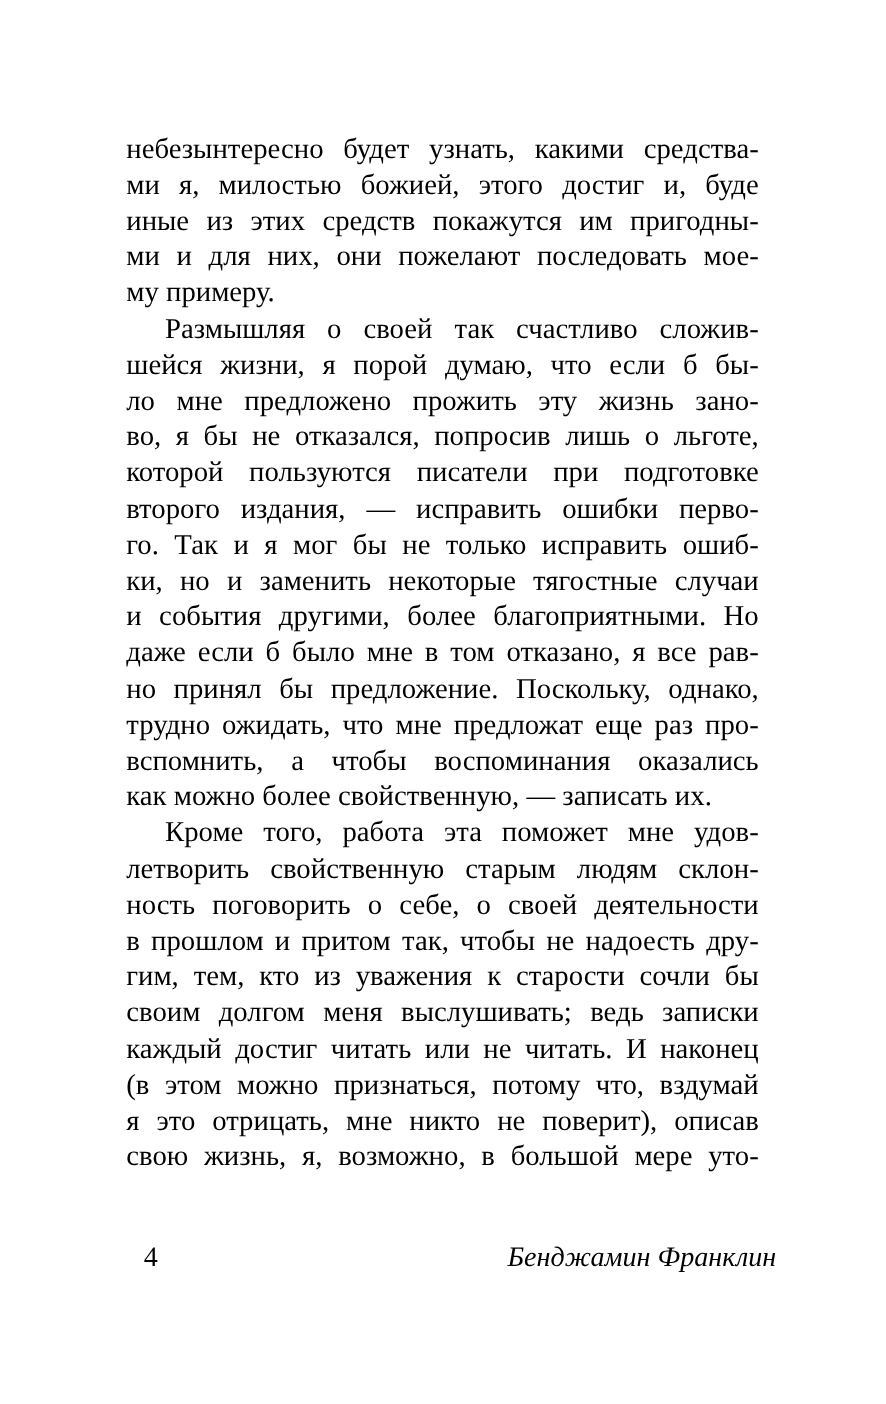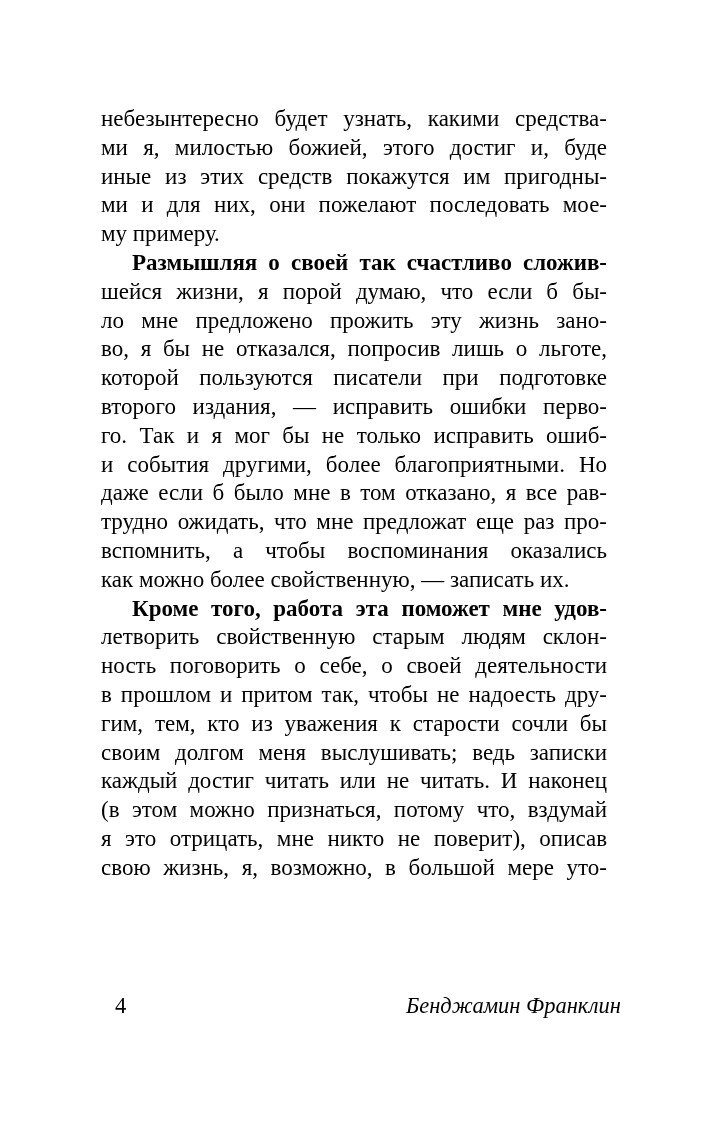--- a/index.html
+++ b/index.html
@@ -23,21 +23,21 @@
     font-size: 23px;
     line-height: 28.8px;
   }
   .para { margin: 0; }
   .line {
     text-align: justify;
     text-align-last: justify;
     white-space: normal;
   }
   .line.last-natural { text-align-last: left; }
-  .line.first-indent { padding-left: 31px; font-weight: bold; }
+  .line.first-indent { padding-left: 31px; }
   .page-footer {
     position: absolute;
     left: 115px;
     top: 992px;
     width: 506px;
     display: flex;
     justify-content: space-between;
     align-items: baseline;
     font-size: 22.5px;
     line-height: 28px;
@@ -57,22 +57,24 @@
         <div class="line last-natural">му примеру.</div>
       </div>
       <div class="para">
         <div class="line first-indent">Размышляя о своей так счастливо сложив-</div>
         <div class="line">шейся жизни, я порой думаю, что если б бы-</div>
         <div class="line">ло мне предложено прожить эту жизнь зано-</div>
         <div class="line">во, я бы не отказался, попросив лишь о льготе,</div>
         <div class="line">которой пользуются писатели при подготовке</div>
         <div class="line">второго издания, — исправить ошибки перво-</div>
         <div class="line">го. Так и я мог бы не только исправить ошиб-</div>
+        <div class="line">ки, но и заменить некоторые тягостные случаи</div>
         <div class="line">и события другими, более благоприятными. Но</div>
         <div class="line">даже если б было мне в том отказано, я все рав-</div>
+        <div class="line">но принял бы предложение. Поскольку, однако,</div>
         <div class="line">трудно ожидать, что мне предложат еще раз про-</div>
         <div class="line">вспомнить, а чтобы воспоминания оказались</div>
         <div class="line last-natural">как можно более свойственную, — записать их.</div>
       </div>
       <div class="para">
         <div class="line first-indent">Кроме того, работа эта поможет мне удов-</div>
         <div class="line">летворить свойственную старым людям склон-</div>
         <div class="line">ность поговорить о себе, о своей деятельности</div>
         <div class="line">в прошлом и притом так, чтобы не надоесть дру-</div>
         <div class="line">гим, тем, кто из уважения к старости сочли бы</div>

